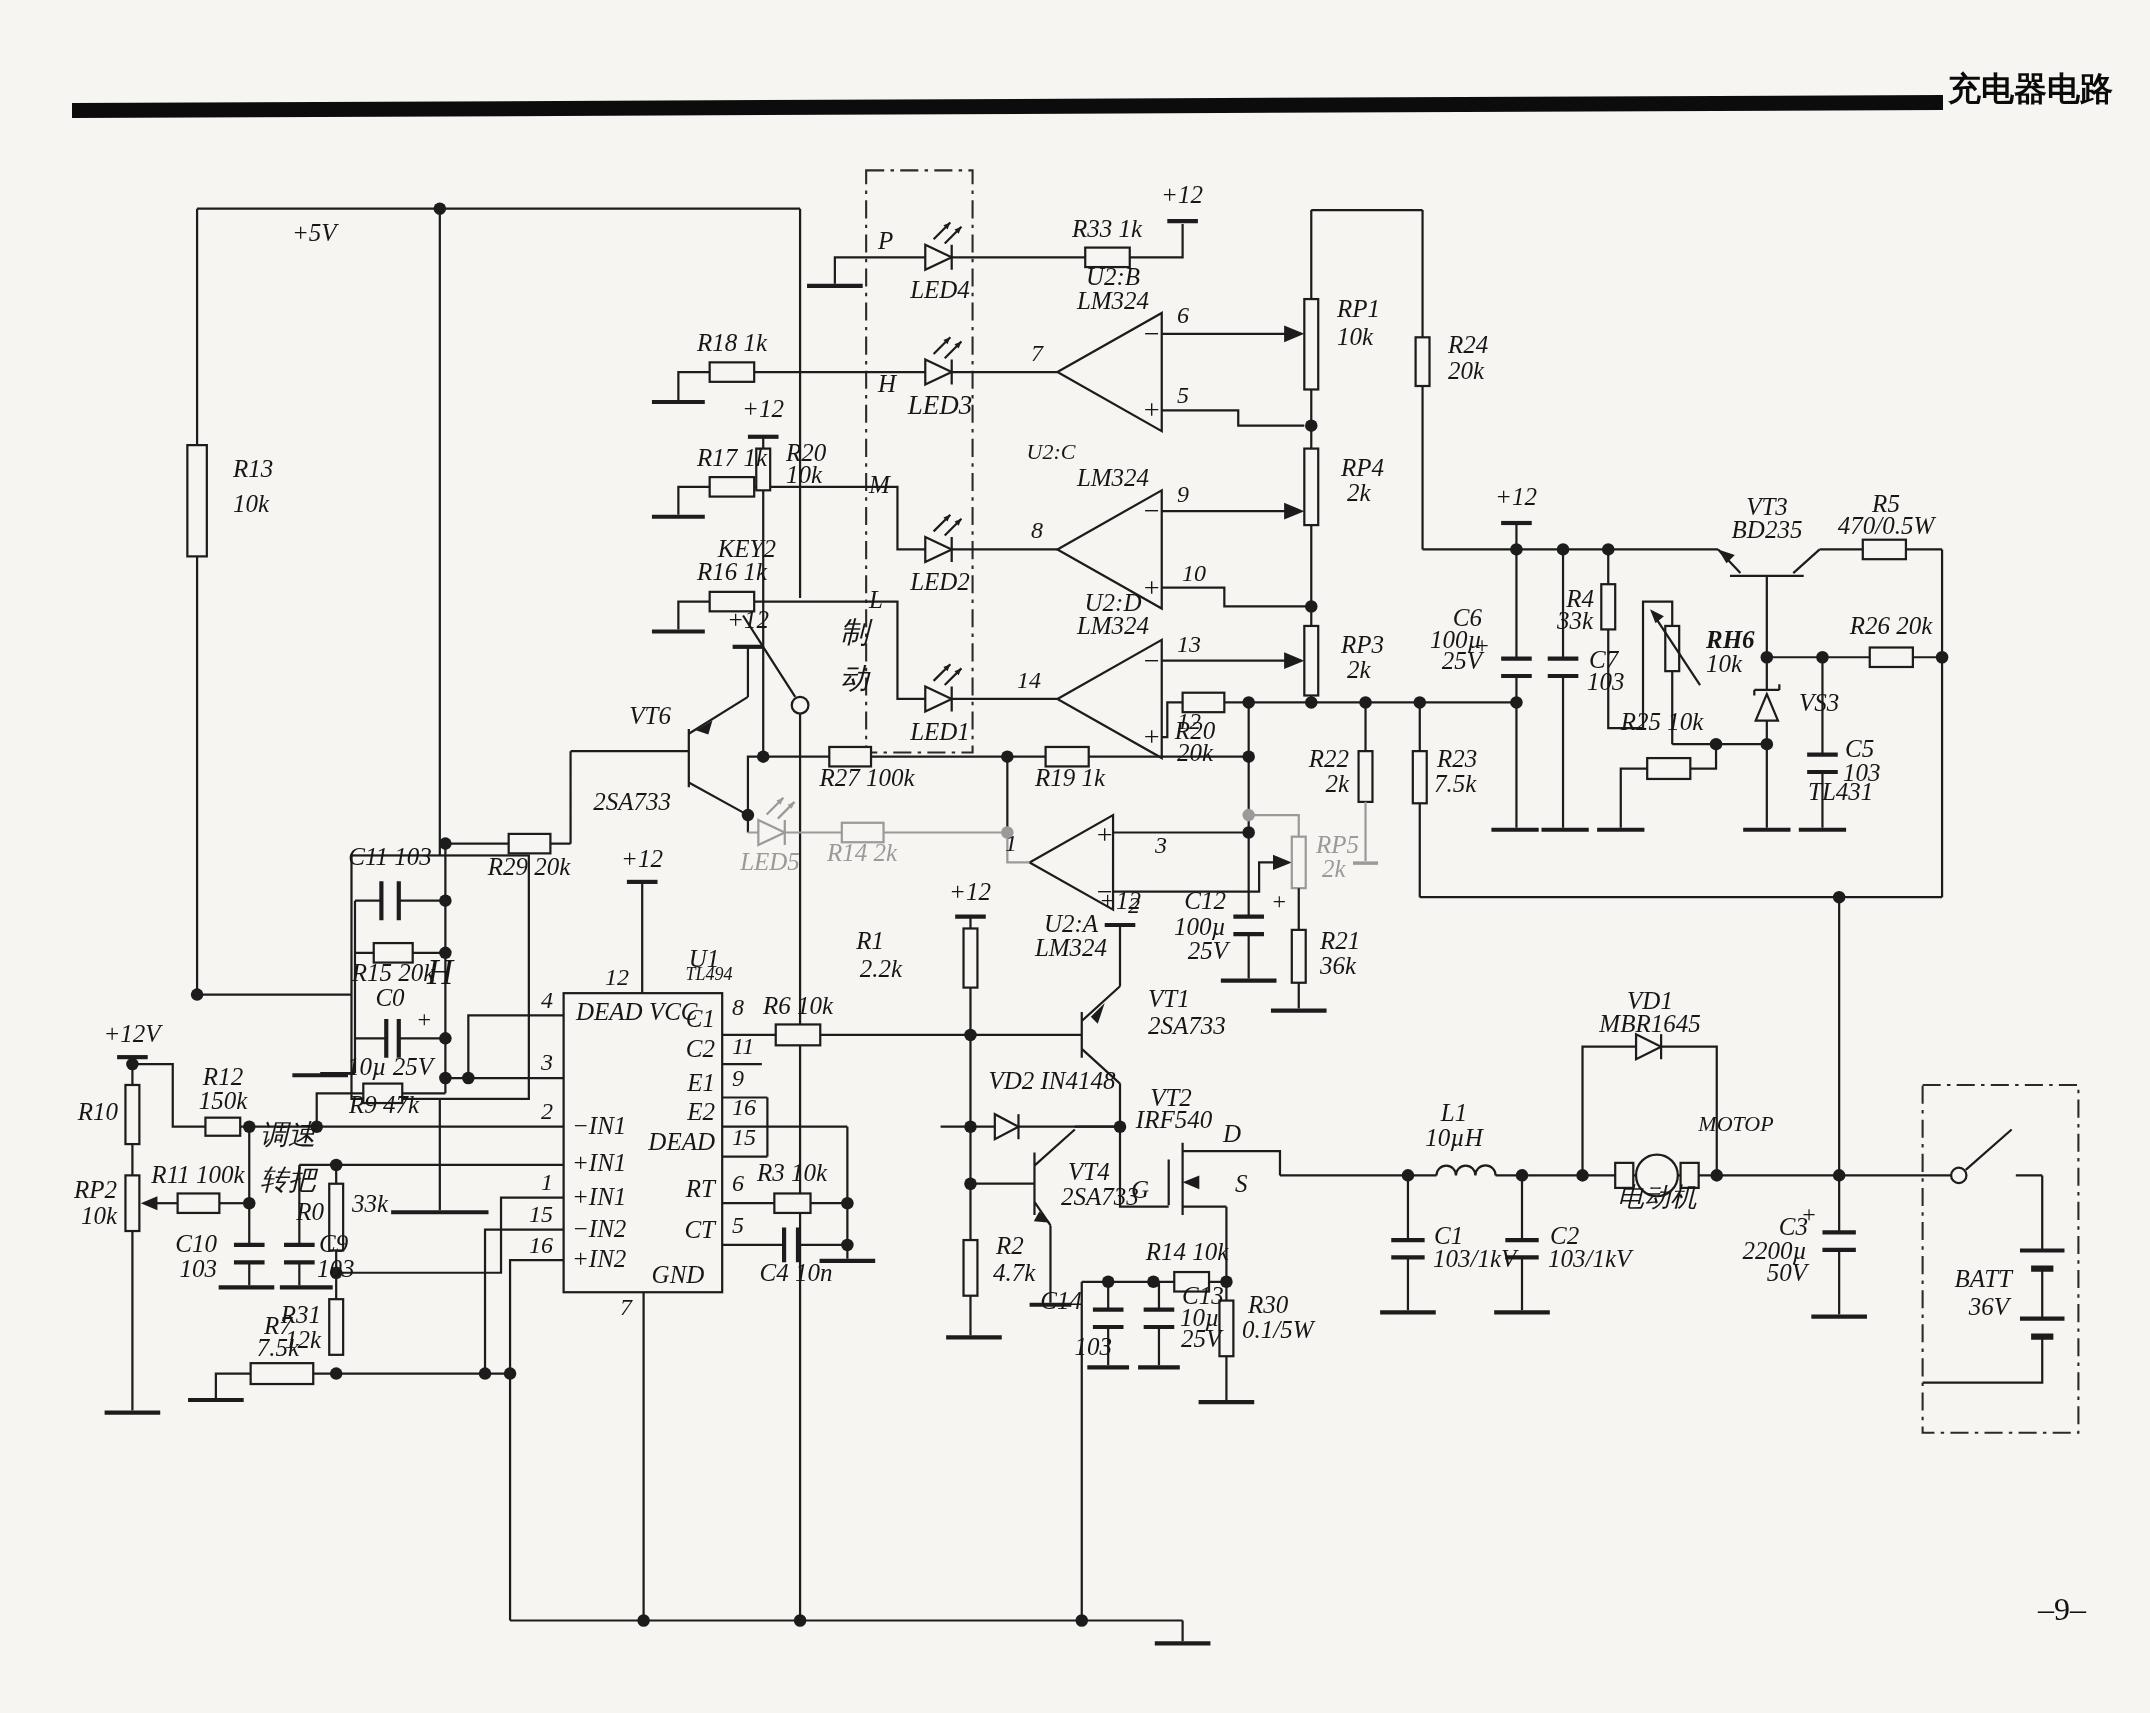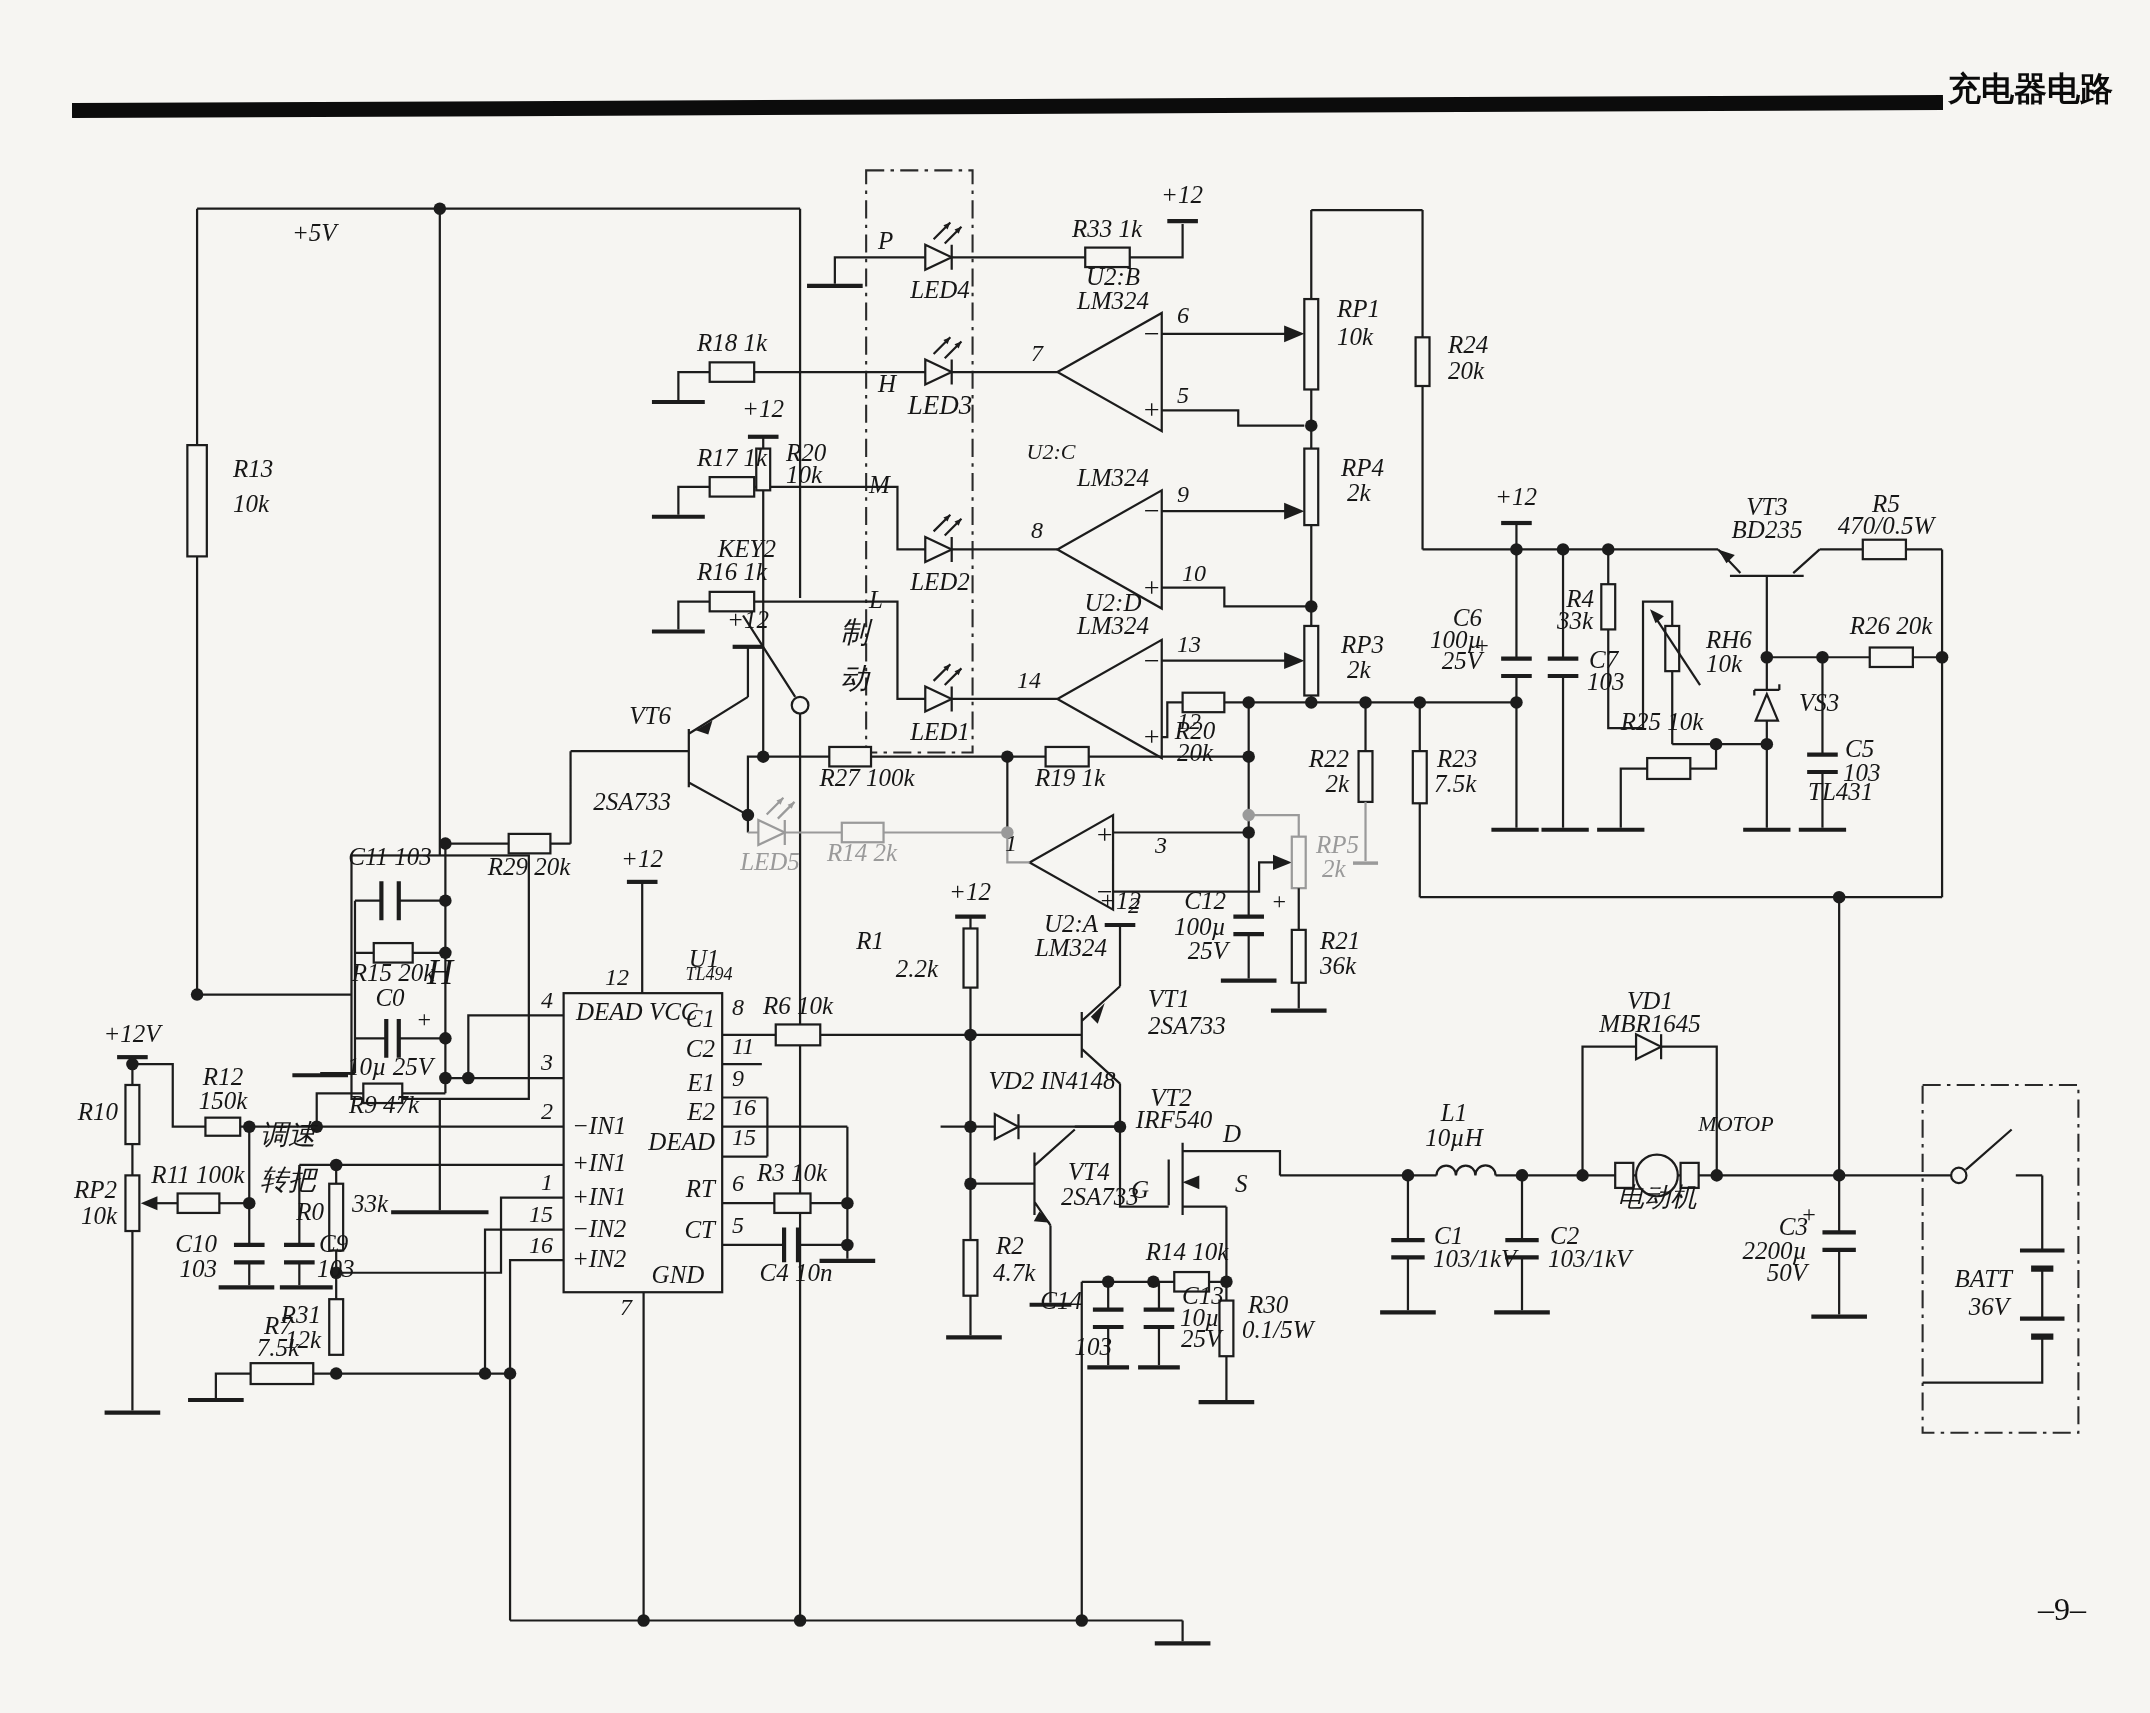--- a/index.html
+++ b/index.html
@@ -432,21 +432,21 @@
       <span class="lbl " style="left: 732px; top: 1034px; font-size: 24px;">11</span>
       <span class="lbl " style="left: 732px; top: 1066px; font-size: 24px;">9</span>
       <span class="lbl " style="left: 732px; top: 1095px; font-size: 24px;">16</span>
       <span class="lbl " style="left: 732px; top: 1125px; font-size: 24px;">15</span>
       <span class="lbl " style="left: 732px; top: 1171px; font-size: 24px;">6</span>
       <span class="lbl " style="left: 732px; top: 1213px; font-size: 24px;">5</span>
       <span class="lbl am" style="left: 798px; top: 993px; font-size: 25px;">R6 10k</span>
       <span class="lbl am" style="left: 792px; top: 1160px; font-size: 25px;">R3 10k</span>
       <span class="lbl am" style="left: 796px; top: 1260px; font-size: 25px;">C4 10n</span>
       <span class="lbl ae" style="left: 884px; top: 928px; font-size: 25px;">R1</span>
-      <span class="lbl ae" style="left: 938px; top: 956px; font-size: 25px;">2.2k</span>
+      <span class="lbl ae" style="left: 902px; top: 956px; font-size: 25px;">2.2k</span>
       <span class="lbl am" style="left: 970px; top: 879px; font-size: 25px;">+12</span>
       <span class="lbl am" style="left: 1120px; top: 888px; font-size: 25px;">+12</span>
       <span class="lbl " style="left: 1148px; top: 986px; font-size: 25px;">VT1</span>
       <span class="lbl " style="left: 1148px; top: 1013px; font-size: 25px;">2SA733</span>
       <span class="lbl am" style="left: 1052px; top: 1068px; font-size: 25px;">VD2 IN4148</span>
       <span class="lbl " style="left: 996px; top: 1233px; font-size: 25px;">R2</span>
       <span class="lbl " style="left: 993px; top: 1260px; font-size: 25px;">4.7k</span>
       <span class="lbl " style="left: 1068px; top: 1159px; font-size: 25px;">VT4</span>
       <span class="lbl " style="left: 1061px; top: 1184px; font-size: 25px;">2SA733</span>
       <span class="lbl am" style="left: 1171px; top: 1085px; font-size: 25px;">VT2</span>
@@ -552,21 +552,21 @@
       <span class="lbl " style="left: 1437px; top: 746px; font-size: 25px;">R23</span>
       <span class="lbl " style="left: 1434px; top: 771px; font-size: 25px;">7.5k</span>
       <span class="lbl ae" style="left: 1482px; top: 605px; font-size: 25px;">C6</span>
       <span class="lbl ae" style="left: 1482px; top: 627px; font-size: 25px;">100µ</span>
       <span class="lbl ae" style="left: 1482px; top: 648px; font-size: 25px;">25V</span>
       <span class="lbl ae" style="left: 1490px; top: 633px; font-size: 24px;">+</span>
       <span class="lbl " style="left: 1589px; top: 647px; font-size: 25px;">C7</span>
       <span class="lbl " style="left: 1587px; top: 669px; font-size: 25px;">103</span>
       <span class="lbl ae" style="left: 1594px; top: 586px; font-size: 25px;">R4</span>
       <span class="lbl ae" style="left: 1593px; top: 608px; font-size: 25px;">33k</span>
-      <span class="lbl " style="left: 1706px; top: 627px; font-size: 25px;">RH6</span>
+      <span class="lbl " style="left: 1706px; top: 627px; font-size: 25px; font-weight: bold;">RH6</span>
       <span class="lbl " style="left: 1706px; top: 651px; font-size: 25px;">10k</span>
       <span class="lbl am" style="left: 1662px; top: 709px; font-size: 25px;">R25 10k</span>
       <span class="lbl am" style="left: 1516px; top: 484px; font-size: 25px;">+12</span>
       <span class="lbl am" style="left: 1767px; top: 494px; font-size: 25px;">VT3</span>
       <span class="lbl am" style="left: 1767px; top: 517px; font-size: 25px;">BD235</span>
       <span class="lbl am" style="left: 1886px; top: 491px; font-size: 25px;">R5</span>
       <span class="lbl am" style="left: 1886px; top: 513px; font-size: 25px;">470/0.5W</span>
       <span class="lbl am" style="left: 1891px; top: 613px; font-size: 25px;">R26 20k</span>
       <span class="lbl " style="left: 1799px; top: 690px; font-size: 25px;">VS3</span>
       <span class="lbl " style="left: 1808px; top: 779px; font-size: 25px;">TL431</span>

